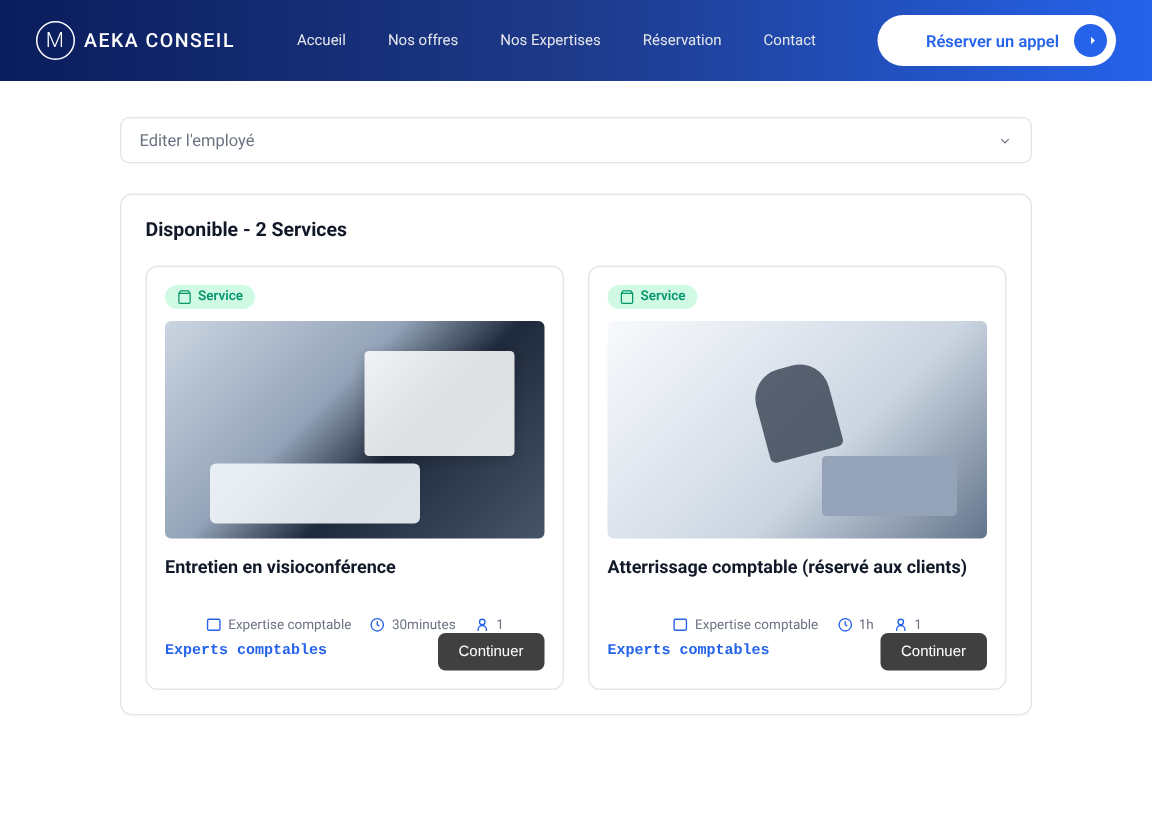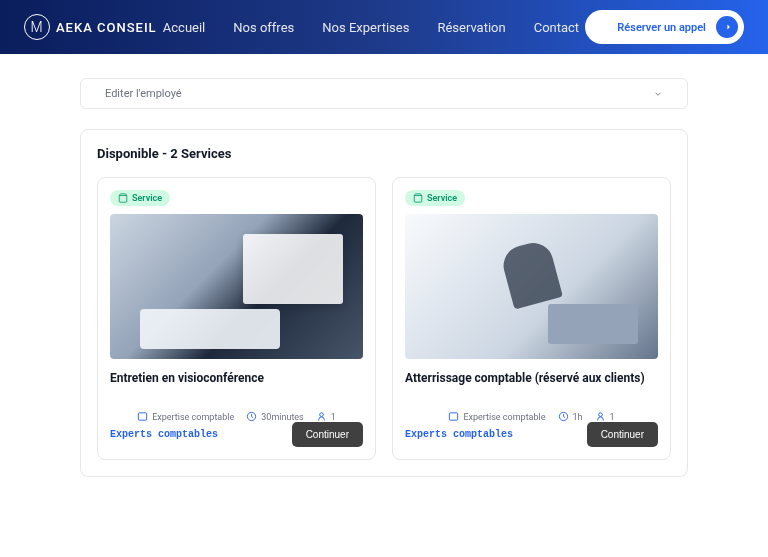--- a/index.html
+++ b/index.html
@@ -29,21 +29,21 @@
       border: 1.5px solid #fff;
       border-radius: 50%;
       display: flex;
       align-items: center;
       justify-content: center;
       font-size: 14px;
       font-weight: 300;
     }
     
     .nav { display: flex; gap: 28px; }
-    .nav-item { color: #e5e7eb; font-size: 13px; cursor: pointer; }
+    .nav-item { color: #e5e7eb; font-size: 10px; cursor: pointer; }
     
     .cta-button {
       background: #fff;
       border-radius: 20px;
       padding: 6px 6px 6px 16px;
       display: flex;
       align-items: center;
       gap: 10px;
       cursor: pointer;
     }
@@ -64,21 +64,21 @@
       align-items: center;
       gap: 8px;
       margin-bottom: 10px;
     }
     .search-box input { border: none; outline: none; flex: 1; font-size: 11px; color: #6b7280; }
     .search-icon { width: 12px; height: 12px; stroke: #6b7280; fill: none; stroke-width: 2; }
     
     .select-box {
       border: 1px solid #e5e7eb;
       border-radius: 6px;
-      padding: 8px 24px;
+      padding: 8px 12px;
       display: flex;
       align-items: center;
       justify-content: space-between;
       margin-bottom: 20px;
       cursor: pointer;
     }
     .select-box span { font-size: 11px; color: #6b7280; }
     .chevron { width: 10px; height: 10px; stroke: #6b7280; fill: none; stroke-width: 2; }
     
     .services-panel {

